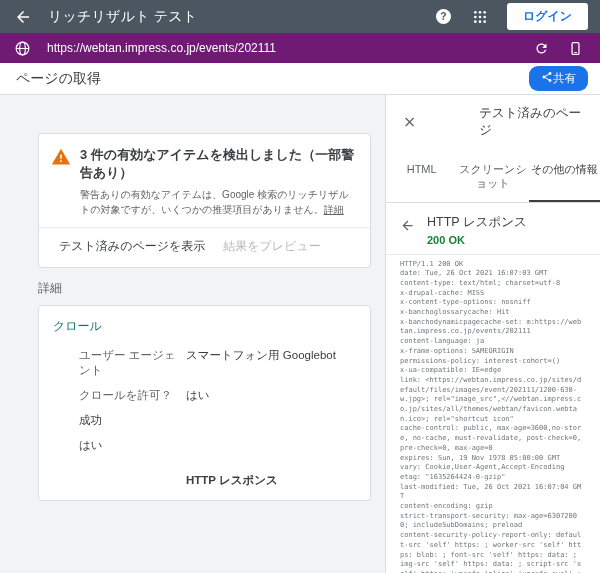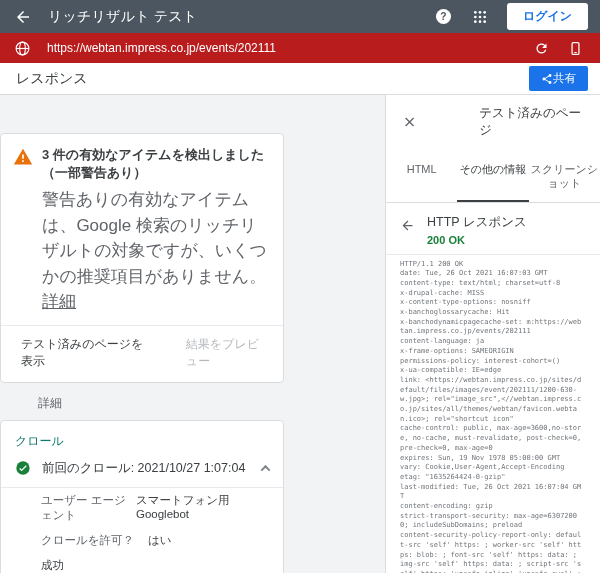--- a/index.html
+++ b/index.html
@@ -9,50 +9,50 @@
   
   .topbar { height:33px; background:#4c5660; display:flex; align-items:center; padding:0 12px 0 14px; }
   .topbar .back { width:18px; height:18px; cursor:pointer; }
   .topbar .title { color:#fff; font-size:14px; margin-left:16px; letter-spacing:.2px; }
   .topbar .spacer { flex:1; }
   .icon-btn { width:26px; height:26px; display:flex; align-items:center; justify-content:center; cursor:pointer; }
   .login-btn { background:#fff; color:#1a73e8; font-size:12px; font-weight:bold; border:none;
                border-radius:3px; padding:5px 16px; margin-left:14px; cursor:pointer; }
 
   
-  .urlbar { height:30px; background:#b91c1c; display:flex; align-items:center; padding:0 12px 0 14px; }
+  .urlbar { height:30px; background:#701a75; display:flex; align-items:center; padding:0 12px 0 14px; }
   .urlbar .url { color:#fff; font-size:12px; font-weight:500; margin-left:16px; flex:1;
                  white-space:nowrap; overflow:hidden; }
   .urlbar .icon-btn { margin-left:8px; }
 
   
   .pagehead { height:32px; background:#fff; border-bottom:1px solid #dadce0; display:flex;
               align-items:center; padding:0 12px 0 16px; }
   .pagehead .ptitle { font-size:14px; color:#3c4043; }
   .pagehead .spacer { flex:1; }
-  .share-btn { background:#1a73e8; color:#fff; border:none; border-radius:2px; font-size:11.5px;
-               display:flex; align-items:center; gap:0; padding:5px 12px; cursor:pointer; }
+  .share-btn { background:#1a73e8; color:#fff; border:none; border-radius:9px; font-size:11.5px;
+               display:flex; gap:0; padding:5px 12px; cursor:pointer; }
 
   
   .content { display:flex; height:478px; }
   .left { width:385px; overflow:hidden; }
   .right { width:215px; background:#fff; border-left:1px solid #dadce0; overflow:hidden; }
 
-  .card { background:#fff; border:1px solid #dadce0; border-radius:4px; width:284px; }
+  .card { background:#fff; border:1px solid #dadce0; border-radius:4px; margin-left:38px; width:333px; }
   .section-label { font-size:12px; color:#5f6368; margin:12px 0 8px 38px; }
 
   
   .card.summary { margin-top:38px; }
   .summary-head { display:flex; padding:12px 14px 10px 12px; }
   .summary-head .w-icon { width:20px; height:20px; flex:none; margin-top:1px; }
   .summary-texts { margin-left:9px; }
   .summary-title { font-size:13px; font-weight:bold; color:#3c4043; margin-bottom:5px; }
-  .summary-body { font-size:17px; color:#5f6368; line-height:1.5; }
+  .summary-body { font-size:10px; color:#5f6368; line-height:1.5; }
   .summary-body .detail-link { color:#5f6368; text-decoration:underline; cursor:pointer; }
-  .summary-actions { border-top:1px solid #e8eaed; display:flex; gap:40px; padding:10px 14px 12px 20px; }
+  .summary-actions { border-top:1px solid #e8eaed; display:flex; gap:18px; padding:10px 14px 12px 20px; }
   .action-primary { font-size:12px; font-weight:500; color:#3c4043; cursor:pointer; }
   .action-disabled { font-size:12px; color:#b4b8bd; }
 
   
   .card-label { font-size:12px; color:#0f766e; padding:12px 14px 8px 14px; }
   .crawl-main { display:flex; align-items:center; padding:2px 14px 10px 14px; border-bottom:1px solid #e8eaed; }
   .ok-icon { width:16px; height:16px; flex:none; }
   .crawl-main .txt { font-size:12.5px; color:#3c4043; margin-left:11px; flex:1; }
   .chev-up { width:7px; height:7px; border-top:2px solid #80868b; border-right:2px solid #80868b;
              transform:rotate(-45deg) translate(-1px,1px); cursor:pointer; }
@@ -126,21 +126,21 @@
   </span>
   <span class="icon-btn">
     <svg width="15" height="15" viewBox="0 0 24 24">
         <rect x="6.5" y="2.5" width="11" height="19" rx="2" fill="none" stroke="#fff" stroke-width="2"></rect>
         <line x1="10" y1="18.4" x2="14" y2="18.4" stroke="#fff" stroke-width="1.6"></line>
       </svg>
   </span>
 </div>
 
 <div class="pagehead">
-  <span class="ptitle">レスポンス</span>
+  <span class="ptitle">ページの取得</span>
   <span class="spacer"></span>
   <button class="share-btn">
     <svg width="12" height="12" viewBox="0 0 24 24">
         <path fill="#fff" d="M18 16.08c-.76 0-1.44.3-1.96.77L8.91 12.7c.05-.23.09-.46.09-.7s-.04-.47-.09-.7l7.05-4.11c.54.5 1.25.81 2.04.81 1.66 0 3-1.34 3-3s-1.34-3-3-3-3 1.34-3 3c0 .24.04.47.09.7L8.04 9.81C7.5 9.31 6.79 9 6 9c-1.66 0-3 1.34-3 3s1.34 3 3 3c.79 0 1.5-.31 2.04-.81l7.12 4.16c-.05.21-.08.43-.08.65 0 1.61 1.31 2.92 2.92 2.92s2.92-1.31 2.92-2.92-1.31-2.92-2.92-2.92z"></path>
       </svg>
     <span>共有</span>
   </button>
 </div>
 
 <div class="content">
@@ -160,28 +160,20 @@
       <div class="summary-actions">
         <span class="action-primary">テスト済みのページを表示</span>
         <span class="action-disabled">結果をプレビュー</span>
       </div>
     </div>
 
     <div class="section-label">詳細</div>
 
     <div class="card">
       <div class="card-label">クロール</div>
-      <div class="crawl-main">
-        <svg class="ok-icon" viewBox="0 0 24 24">
-            <circle cx="12" cy="12" r="10" fill="#188038"></circle>
-            <path fill="#fff" d="M10 14.2l-2.2-2.2-1.4 1.4L10 17l7.6-7.6-1.4-1.4z"></path>
-          </svg>
-        <span class="txt">前回のクロール: 2021/10/27 1:07:04</span>
-        <span class="chev-up"></span>
-      </div>
       <div class="kv">
         <span class="k">ユーザー エージェント</span>
         <span class="v">スマートフォン用 Googlebot</span>
       </div>
       <div class="kv">
         <span class="k">クロールを許可？</span>
         <span class="v">はい</span>
       </div>
       <div class="kv">
         <span class="v">成功</span>
@@ -198,22 +190,22 @@
 
   <div class="right">
     <div class="drawer-head">
       <svg class="close-x" viewBox="0 0 24 24">
           <path fill="#5f6368" d="M19 6.41 17.59 5 12 10.59 6.41 5 5 6.41 10.59 12 5 17.59 6.41 19 12 13.41 17.59 19 19 17.59 13.41 12z"></path>
         </svg>
       <span class="drawer-title">テスト済みのページ</span>
     </div>
     <div class="tabs">
       <div class="tab">HTML</div>
+      <div class="tab">スクリーンショット</div>
       <div class="tab selected">その他の情報</div>
-      <div class="tab">スクリーンショット</div>
     </div>
     <div class="resp-head">
       <svg class="resp-back" viewBox="0 0 24 24">
           <path fill="#5f6368" d="M20 11H7.83l5.59-5.59L12 4l-8 8 8 8 1.41-1.41L7.83 13H20v-2z"></path>
         </svg>
       <div class="resp-texts">
         <div class="resp-title">HTTP レスポンス</div>
         <div class="resp-status">200 OK</div>
       </div>
     </div>

